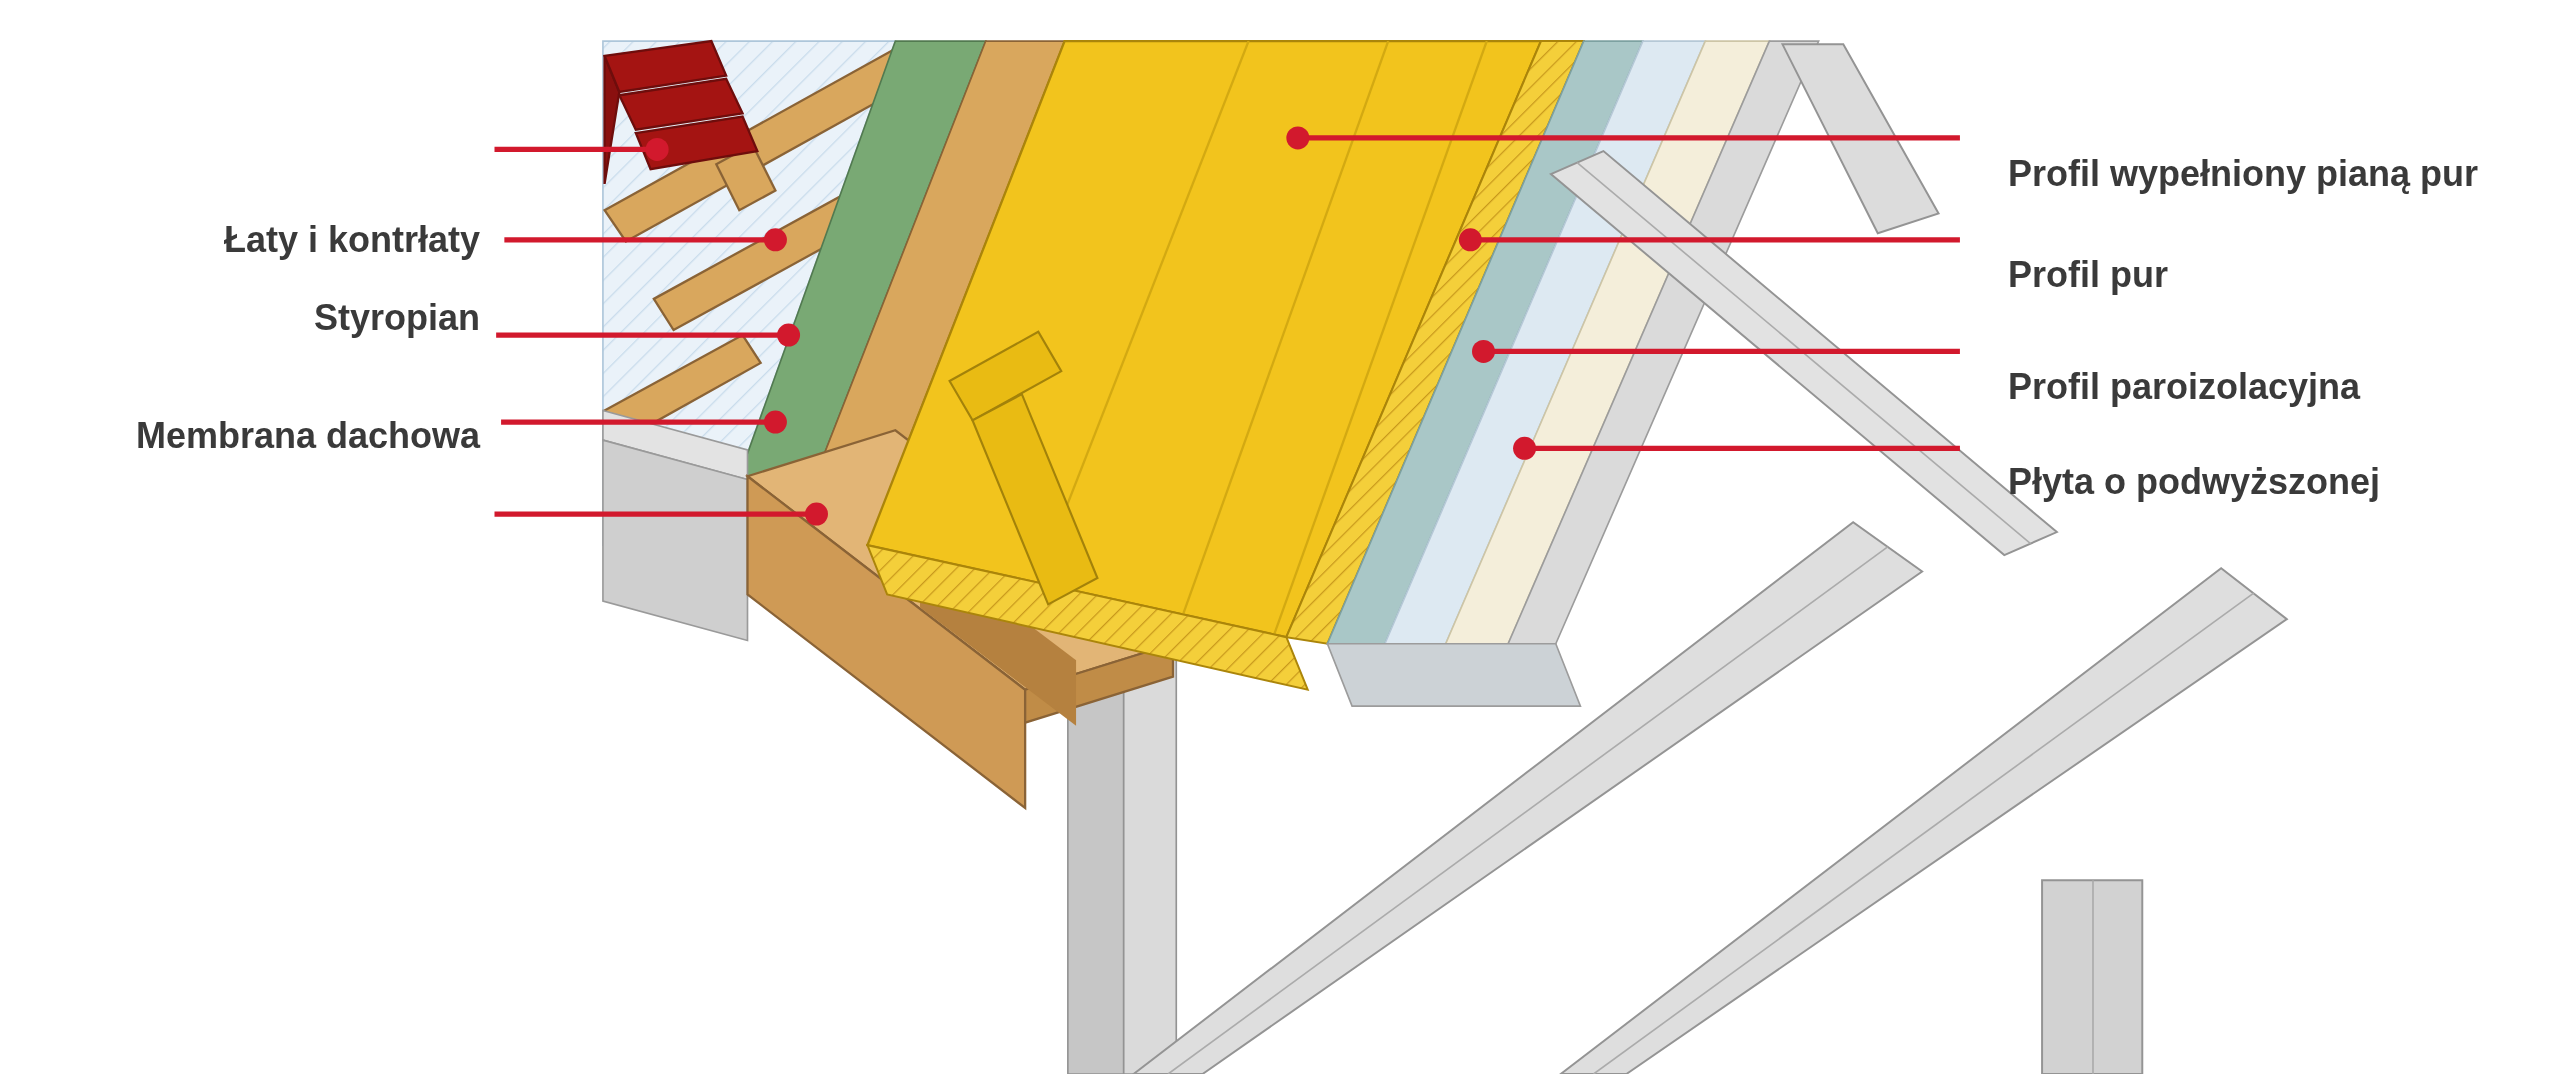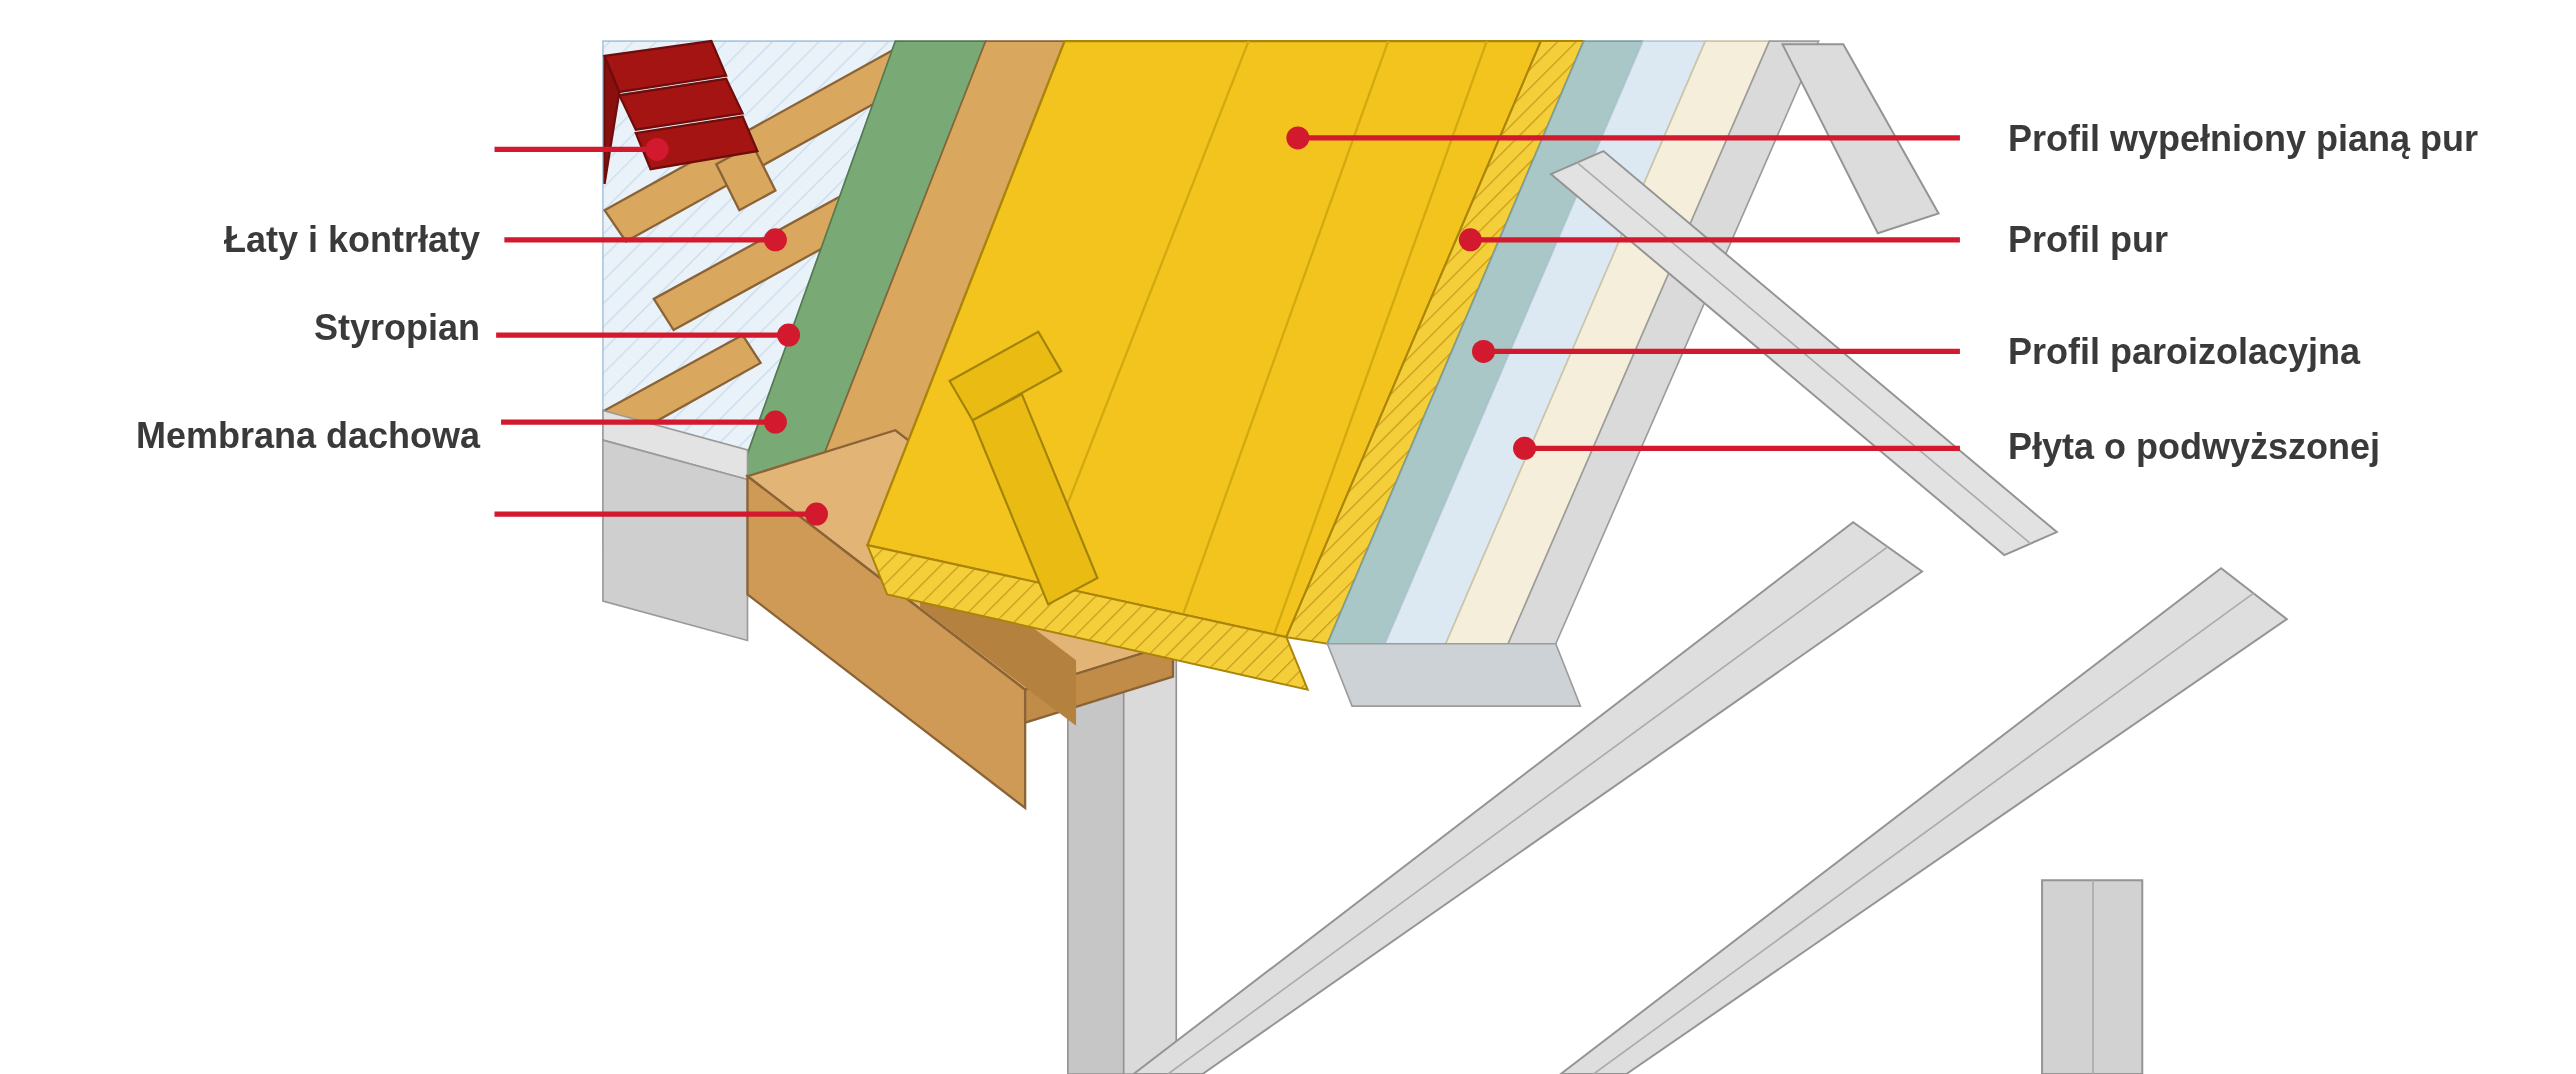--- a/index.html
+++ b/index.html
@@ -14,21 +14,21 @@
   .diagram-svg{position:absolute;left:0;top:0;width:2576px;height:1074px;}
   .lbl{
     position:absolute;
     font-size:36px;
     font-weight:600;
     color:#3a3a3a;
     line-height:43px;
     white-space:nowrap;
   }
   .lbl-left{left:0;width:480px;text-align:right;}
-  .lbl-right{left:2008px;text-align:left;}
+  .lbl-right{left:2008px;text-align:left;margin-top:35px;}
   .lbl-multi{line-height:65px;white-space:normal;width:536px;}
   .lbl-multi span{display:block;white-space:nowrap;}
 </style>
 </head>
 <body>
 
 <div class="stage">
 
   <svg class="diagram-svg" viewBox="0 0 1568 654" preserveAspectRatio="none">
     <defs>
@@ -134,21 +134,21 @@
       <circle cx="472" cy="257" r="7"></circle>
       <circle cx="497" cy="313" r="7"></circle>
       <circle cx="790" cy="84" r="7"></circle>
       <circle cx="895" cy="146" r="7"></circle>
       <circle cx="903" cy="214" r="7"></circle>
       <circle cx="928" cy="273" r="7"></circle>
     </g>
   </svg>
 
   <div class="lbl lbl-left" style="top:218px">Łaty i kontrłaty</div>
-  <div class="lbl lbl-left" style="top:306px">Styropian</div>
+  <div class="lbl lbl-left" style="top:296px">Styropian</div>
   <div class="lbl lbl-left" style="top:414px">Membrana dachowa</div>
 
   <div class="lbl lbl-right" style="top:117px">Profil wypełniony pianą pur</div>
   <div class="lbl lbl-right" style="top:218px">Profil pur</div>
   <div class="lbl lbl-right" style="top:330px">Profil paroizolacyjna</div>
   <div class="lbl lbl-right lbl-multi" style="top:414px">
     <span>Płyta o podwyższonej</span>
   </div>
 
 </div>

